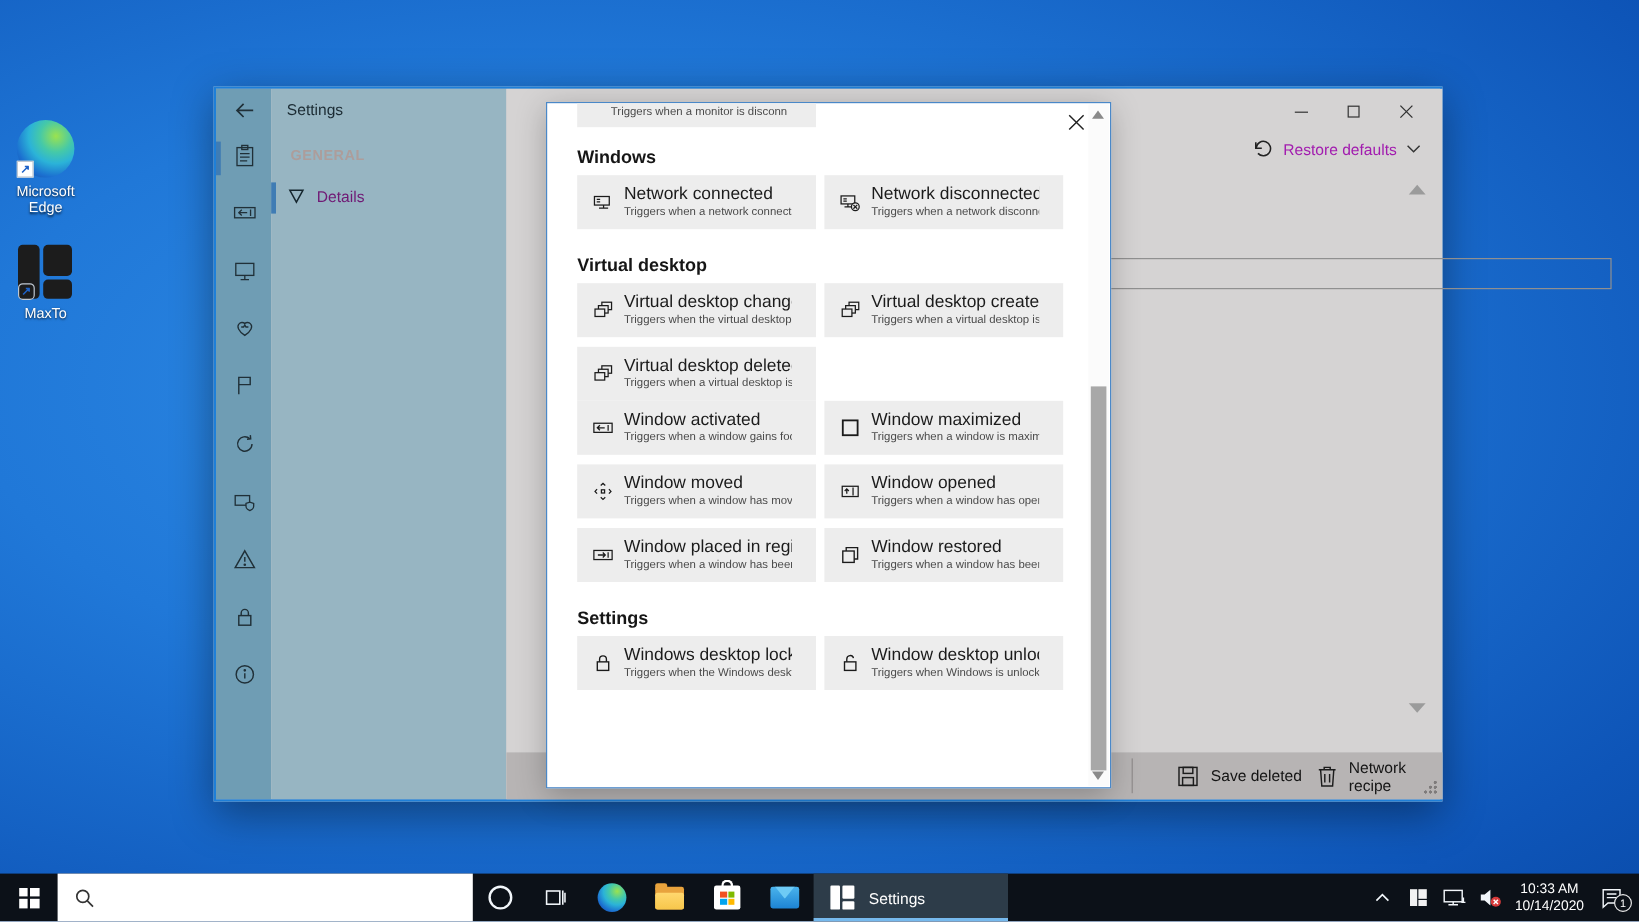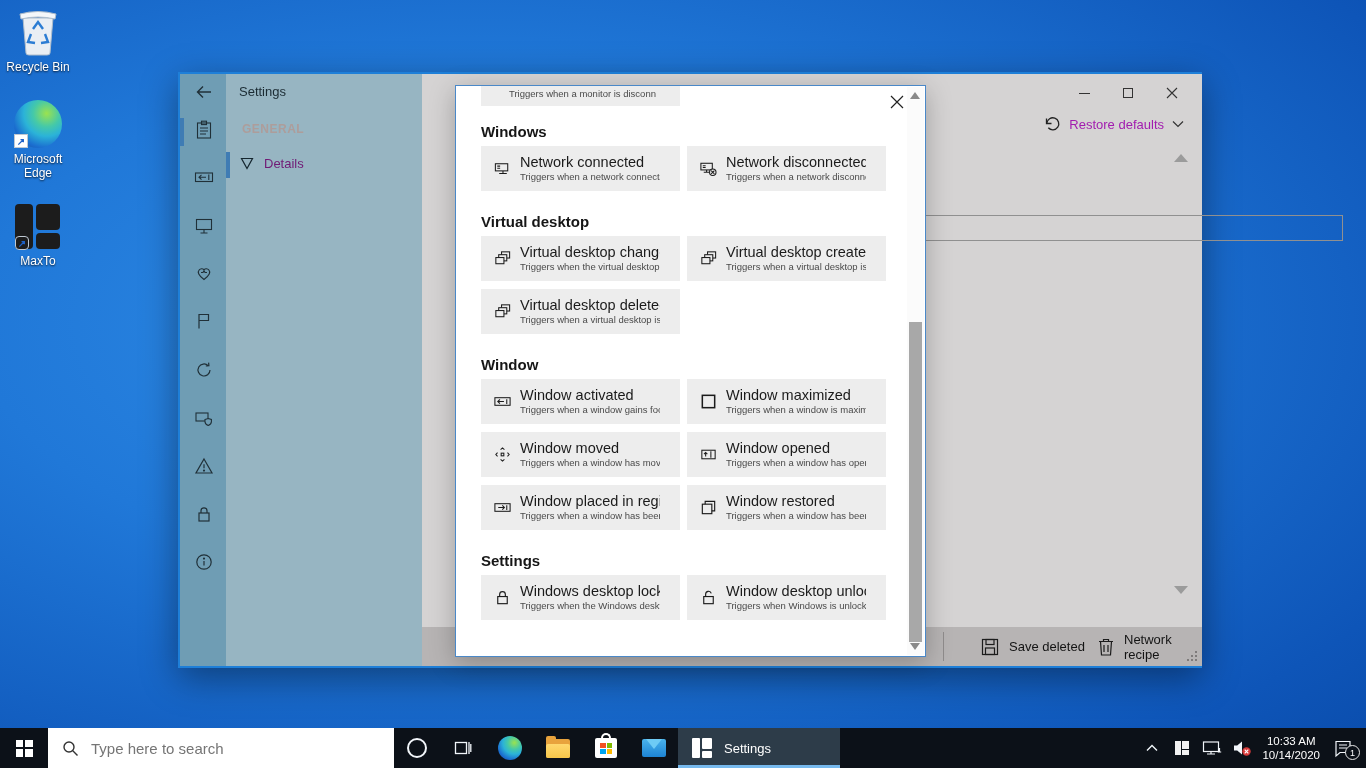--- a/index.html
+++ b/index.html
@@ -155,34 +155,20 @@
     background:#0c1118; border:1px solid #e8e8e8; color:#fff; font-size:9px; display:flex;
     align-items:center; justify-content:center; }
 
   svg { display:block; }
 </style>
 </head>
 <body>
 
 <div id="stage">
 
-  <div class="desk-icon" style="left:0px; top:6px;">
-    <div class="glyph bin-glyph">
-      <svg width="46" height="50" viewBox="0 0 46 50">
-        <path d="M8 12 L11 47 Q11 49 14 49 H32 Q35 49 35 47 L38 12 Z" fill="#e9eef4" stroke="#aebdcc"></path>
-        <path d="M5 8 Q23 3 41 8 L40 13 Q23 9 6 13 Z" fill="#f4f7fa" stroke="#aebdcc"></path>
-        <g stroke="#2b7cd3" stroke-width="2.4" fill="none">
-          <path d="M18 23 l5-7 5 7"></path>
-          <path d="M16 28 l-3 8 7 1"></path>
-          <path d="M30 28 l3 8 -7 1"></path>
-        </g>
-      </svg>
-    </div>
-    <div class="lbl">Recycle Bin</div>
-  </div>
 
   <div class="desk-icon" style="left:0px; top:100px;">
     <div class="glyph edge-glyph">
       <div class="shortcut-arrow">↗</div>
     </div>
     <div class="lbl">Microsoft Edge</div>
   </div>
 
   <div class="desk-icon" style="left:0px; top:204px;">
     <div class="glyph maxto-glyph">
@@ -427,21 +413,20 @@
               <rect x="3" y="9" width="8.5" height="6.5" fill="#ededed"></rect>
             </svg>
           </div>
           <div class="tile-text">
             <div class="tile-title">Virtual desktop deleted</div>
             <div class="tile-sub">Triggers when a virtual desktop is de</div>
           </div>
         </div>
       </div>
 
-      <div class="section-title">Window</div>
       <div class="tiles">
         <div class="tile">
           <div class="tile-icon">
             <svg width="19" height="19" viewBox="0 0 20 20" stroke="#1b1b1b" fill="none" stroke-width="1.1">
               <rect x="2" y="6" width="16" height="8"></rect>
                 <path d="M11.5 10 H5 M7.3 7.8 L5 10 l2.3 2.2 M14.5 7.5 v5"></path>
             </svg>
           </div>
           <div class="tile-text">
             <div class="tile-title">Window activated</div>
@@ -555,21 +540,20 @@
           <div></div>
         </div>
     </div>
     <div class="searchbox">
       <span>
         <svg width="17" height="17" viewBox="0 0 17 17" stroke="#333" fill="none" stroke-width="1.4">
           <circle cx="7" cy="7" r="5"></circle>
             <path d="M10.8 10.8 L15.5 15.5"></path>
         </svg>
       </span>
-      <input placeholder="Type here to search" style="">
     </div>
     <div class="tb-item cortana">
         <div class="ring"></div>
       </div>
     <div class="tb-item tv">
       <svg width="20" height="20" viewBox="0 0 20 20" stroke="#f2f6fa" fill="none" stroke-width="1.3">
         <rect x="2.5" y="4.5" width="11" height="11"></rect>
           <path d="M16 4 v12 M17.8 6 v8"></path>
       </svg>
     </div>

